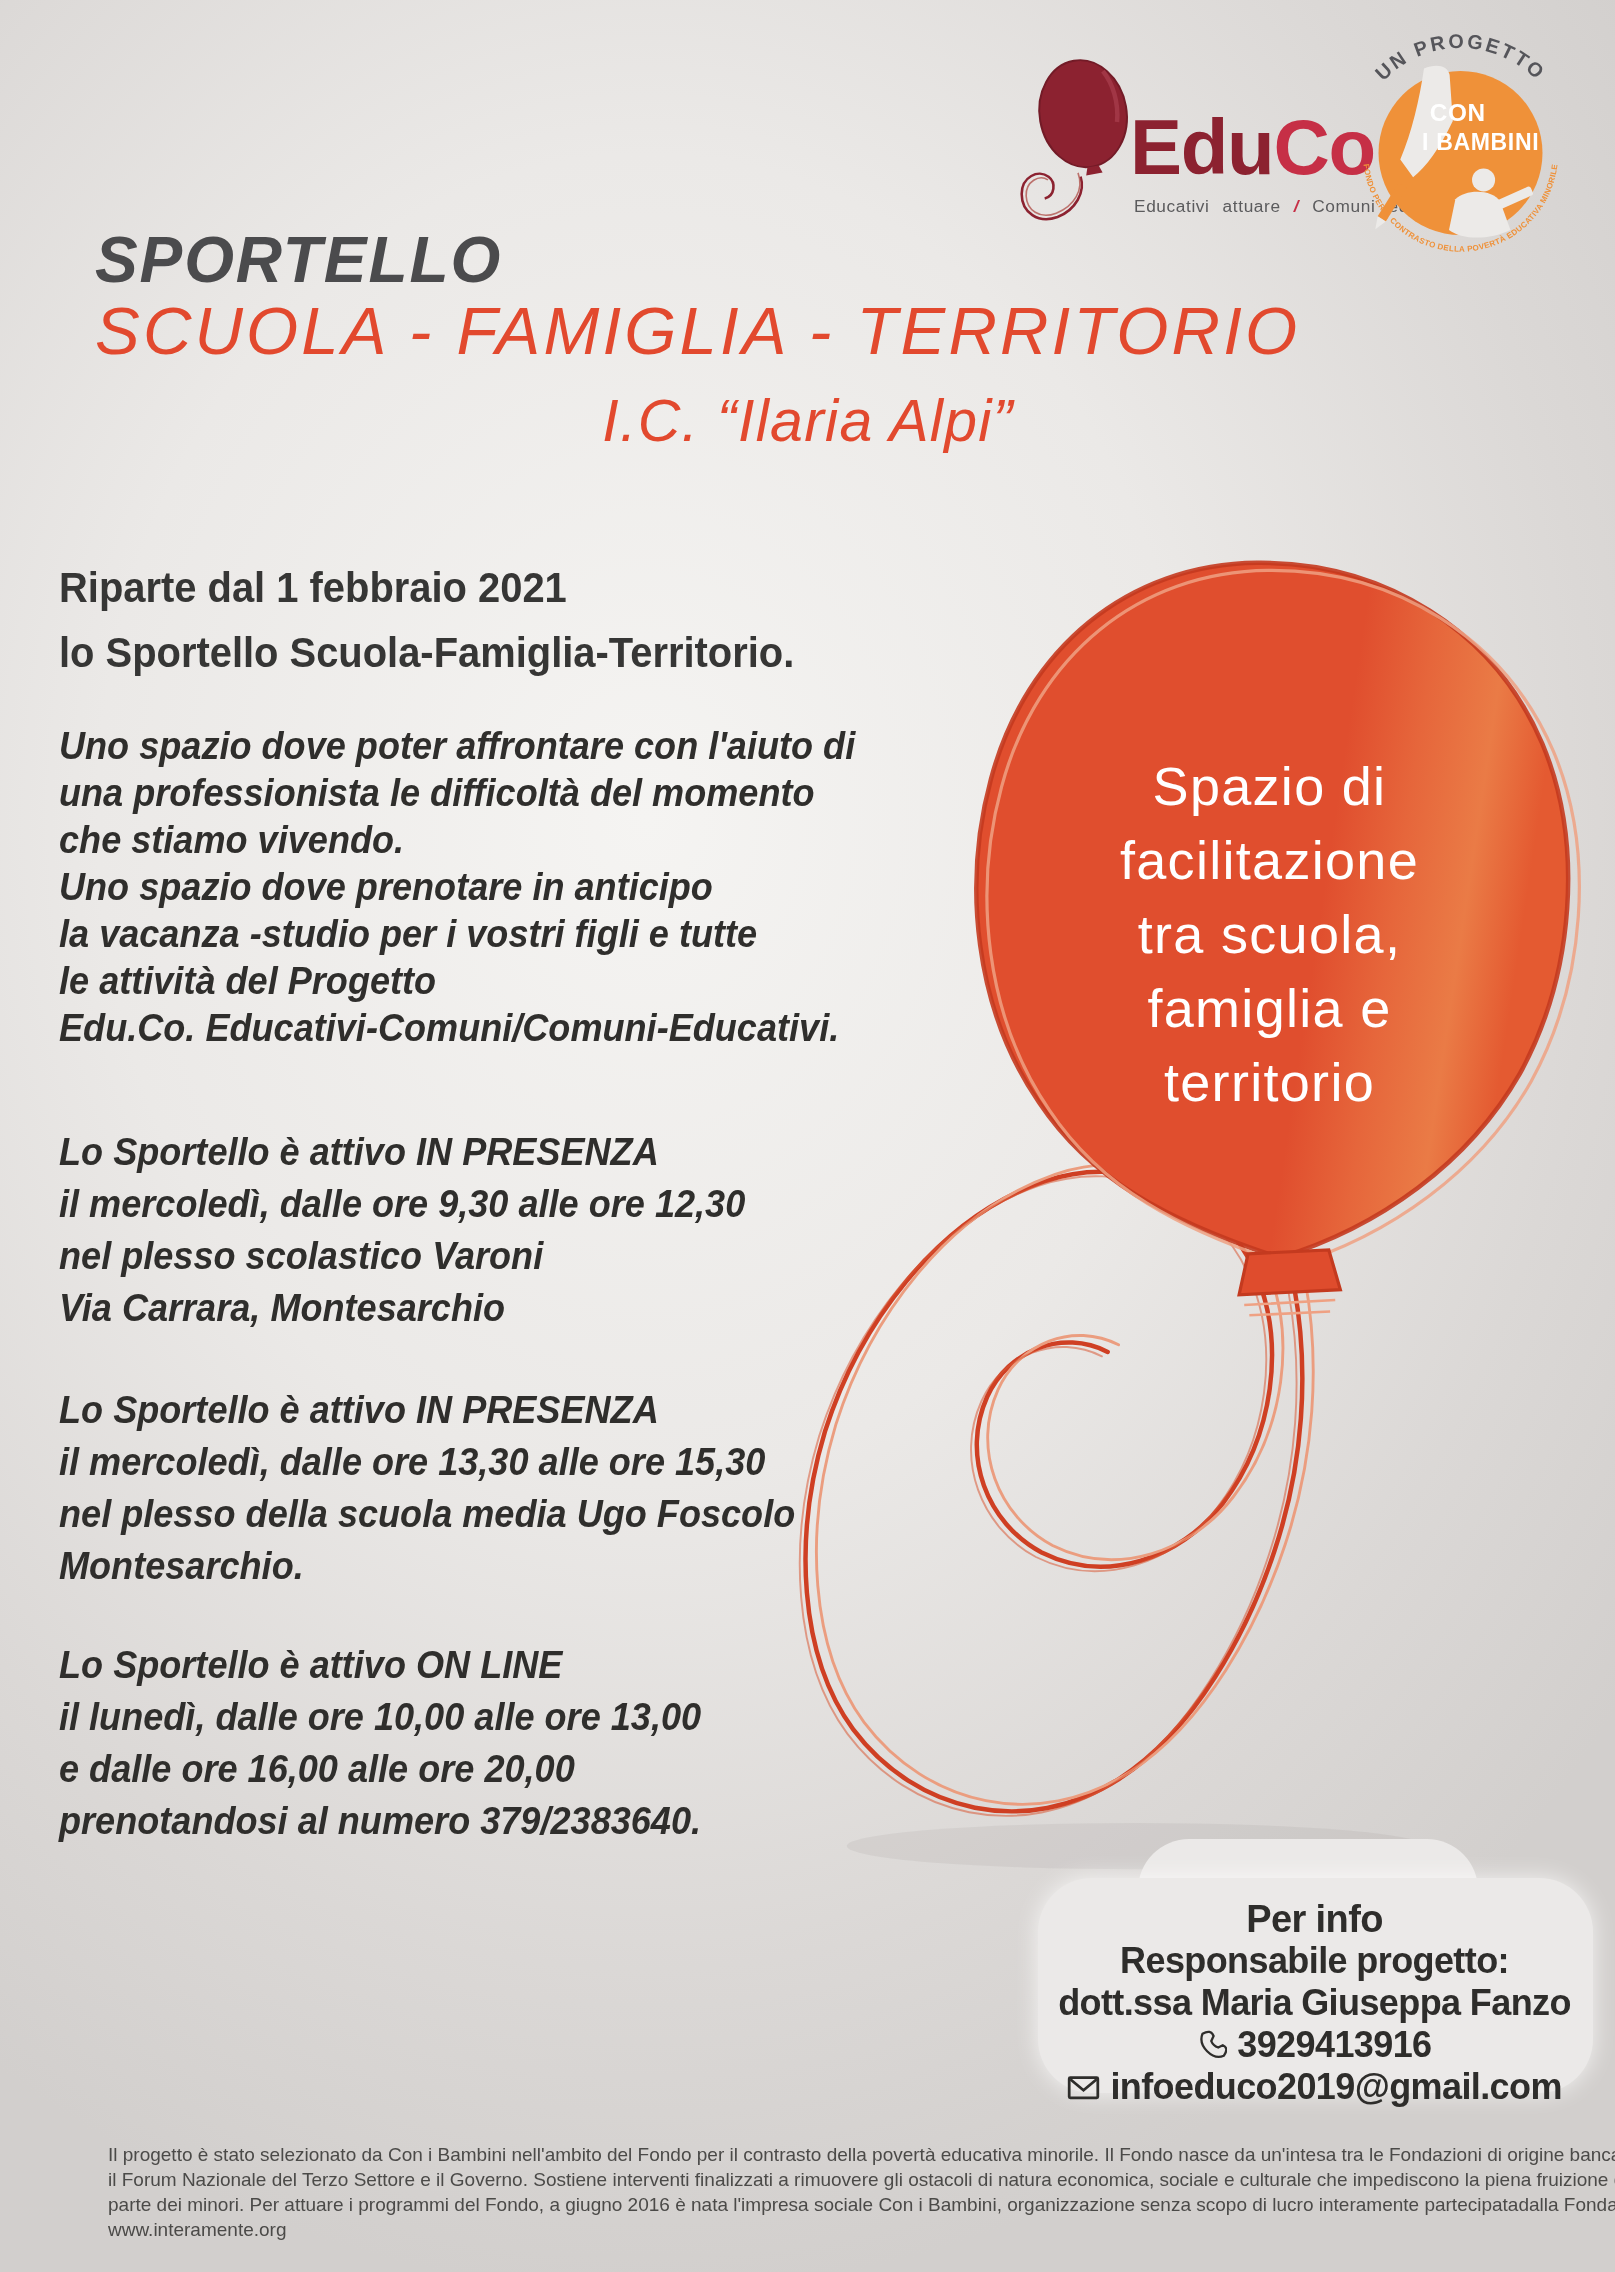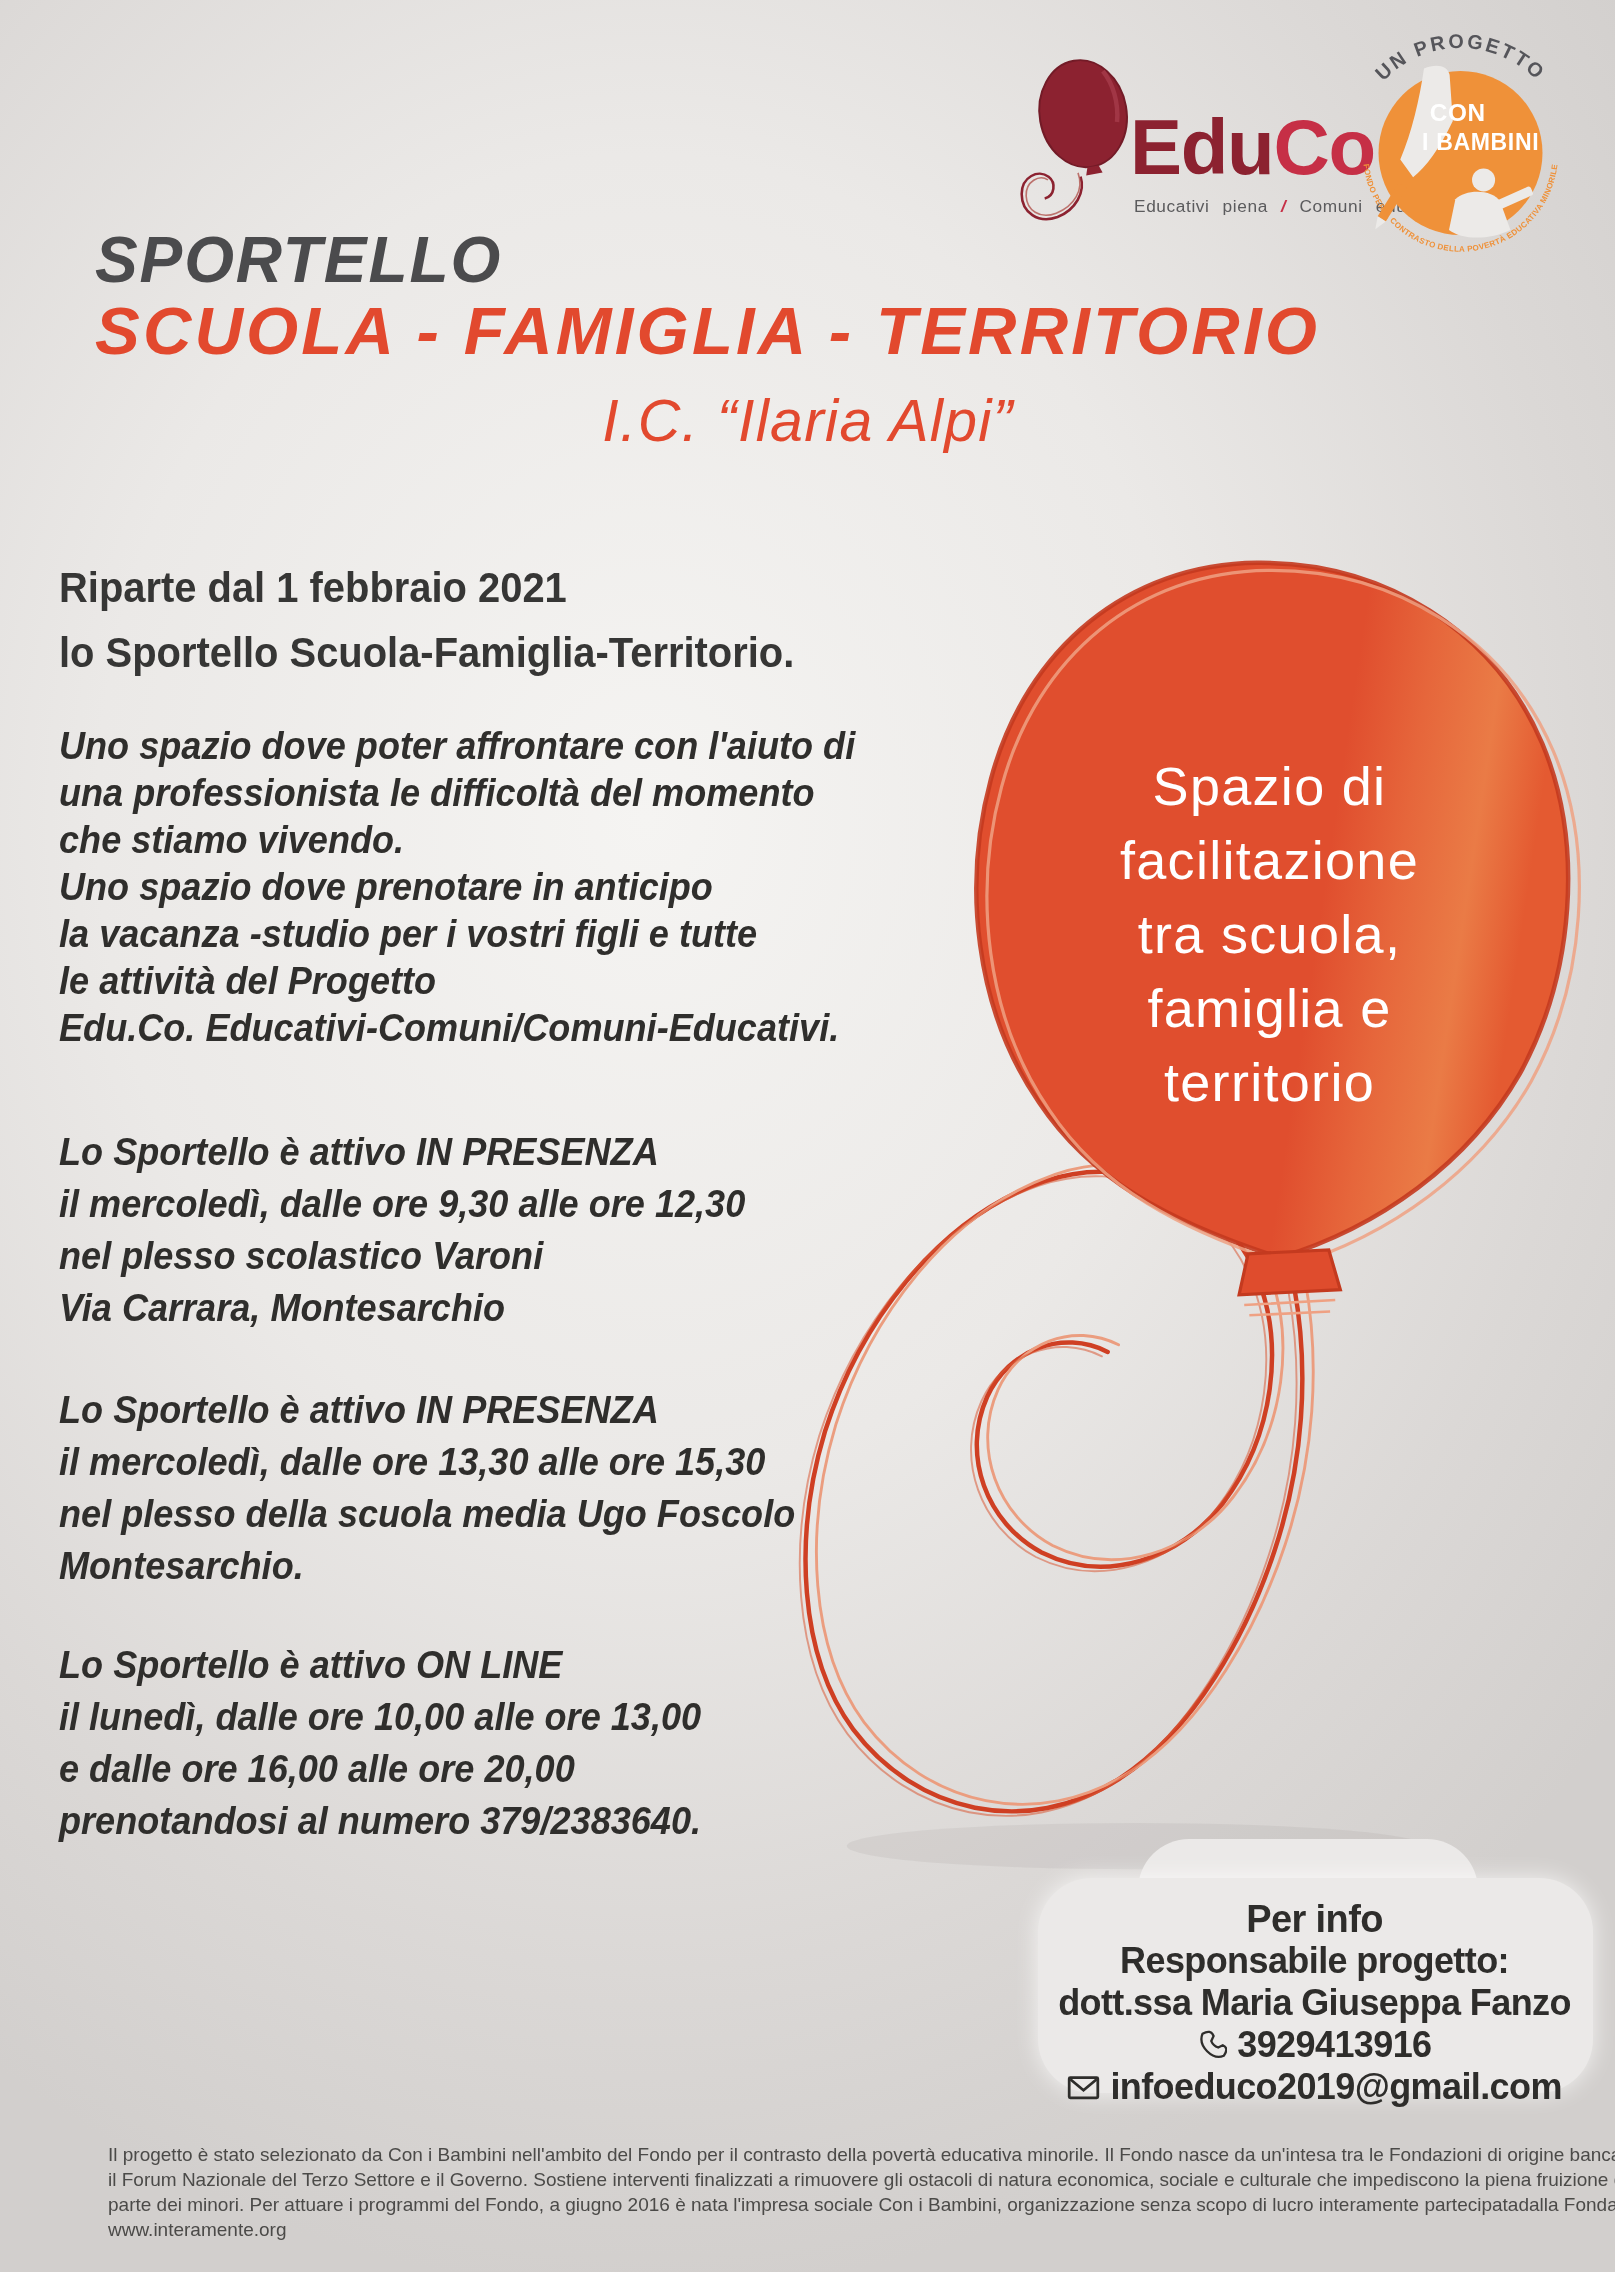--- a/index.html
+++ b/index.html
@@ -14,21 +14,21 @@
   
   .educo-logo-svg{position:absolute;left:1014px;top:50px;width:128px;height:176px;}
   .educo-name{position:absolute;left:1130px;top:108px;font-size:78px;font-weight:bold;letter-spacing:-1.3px;line-height:1;}
   .educo-name .p1{color:#8c2230;text-align:right;}
   .educo-name .p2{color:#c62f46;}
   .educo-tagline{position:absolute;left:1134px;top:196px;width:359px;font-size:17.3px;color:#5b5b5d;word-spacing:7.7px;letter-spacing:0.6px;}
   .educo-tagline .slash{color:#c62f46;font-style:italic;font-weight:bold;}
   .cib-logo-svg{position:absolute;left:1358px;top:31px;width:205px;height:244px;}
   
   .title1{position:absolute;left:95px;top:223px;font-size:64px;font-weight:bold;font-style:italic;color:#4b4b4d;letter-spacing:1.9px;}
-  .title2{position:absolute;left:95px;top:292px;font-size:67px;font-weight:bold;font-style:italic;color:#e2492e;letter-spacing:3.2px;white-space:nowrap;}
+  .title2{position:absolute;left:95px;top:292px;font-size:67px;font-weight:normal;font-style:italic;color:#e2492e;letter-spacing:3.2px;white-space:nowrap;}
   .title3{position:absolute;left:0;top:387px;width:1616px;text-align:center;font-size:59px;font-weight:normal;font-style:italic;color:#e2492e;letter-spacing:1.3px;}
   
   .intro{position:absolute;left:59px;top:555px;font-size:42px;font-weight:bold;color:#363635;line-height:65px;transform:scaleX(.95);transform-origin:left top;white-space:nowrap;}
   .desc{position:absolute;left:59px;top:723px;font-size:38px;font-weight:bold;font-style:italic;color:#2f2e2c;line-height:47px;transform:scaleX(.95);transform-origin:left top;white-space:nowrap;}
   .sess{position:absolute;left:59px;font-size:38px;font-weight:bold;font-style:italic;color:#2f2e2c;line-height:52px;transform:scaleX(.95);transform-origin:left top;white-space:nowrap;}
   .sess1{top:1126px;} .sess2{top:1384px;} .sess3{top:1639px;}
   
   .balloon-svg{position:absolute;left:725px;top:519px;width:891px;height:1385px;}
   .balloon-text{position:absolute;left:1010px;top:749px;width:519px;text-align:center;font-size:54px;font-weight:400;color:#ffffff;line-height:74px;letter-spacing:1.3px;}
   
@@ -56,21 +56,21 @@
       <path d="M150,40 C162,62 166,92 158,122" fill="none" stroke="#a53a49" stroke-width="7" opacity=".85"></path>
       <path d="M100,184 L118,184 L122,196 L96,196 Z" fill="#8c2230"></path>
     </g>
     <path d="M104,198 C112,222 96,250 68,261 C38,272 12,254 12,225 C12,198 38,186 54,198 C66,207 64,228 48,232" fill="none" stroke="#8c2230" stroke-width="4"></path>
     <path d="M100,192 C110,218 94,244 66,255 C40,265 20,250 19,228 C18,205 40,194 53,203" fill="none" stroke="#b2554f" stroke-width="2.5" opacity=".8"></path>
   </svg>
   <div class="educo-name">
     <span class="p1">Edu</span><span class="p2">Co</span>
   </div>
   <div class="educo-tagline">
-    <span>Educativi piena</span>
+    <span>Educativi attuare</span>
     <span class="slash">/</span>
     <span>Comuni educativi</span>
   </div>
 
   <svg class="cib-logo-svg" viewBox="0 0 320 380">
     <defs>
       <path id="cibTop" d="M -4,190 A 164,164 0 0 1 324,190"></path>
       <path id="cibBottom" d="M 8,192 A 152,152 0 0 0 312,192"></path>
     </defs>
     <circle cx="160" cy="190" r="128" fill="#ef9139"></circle>

